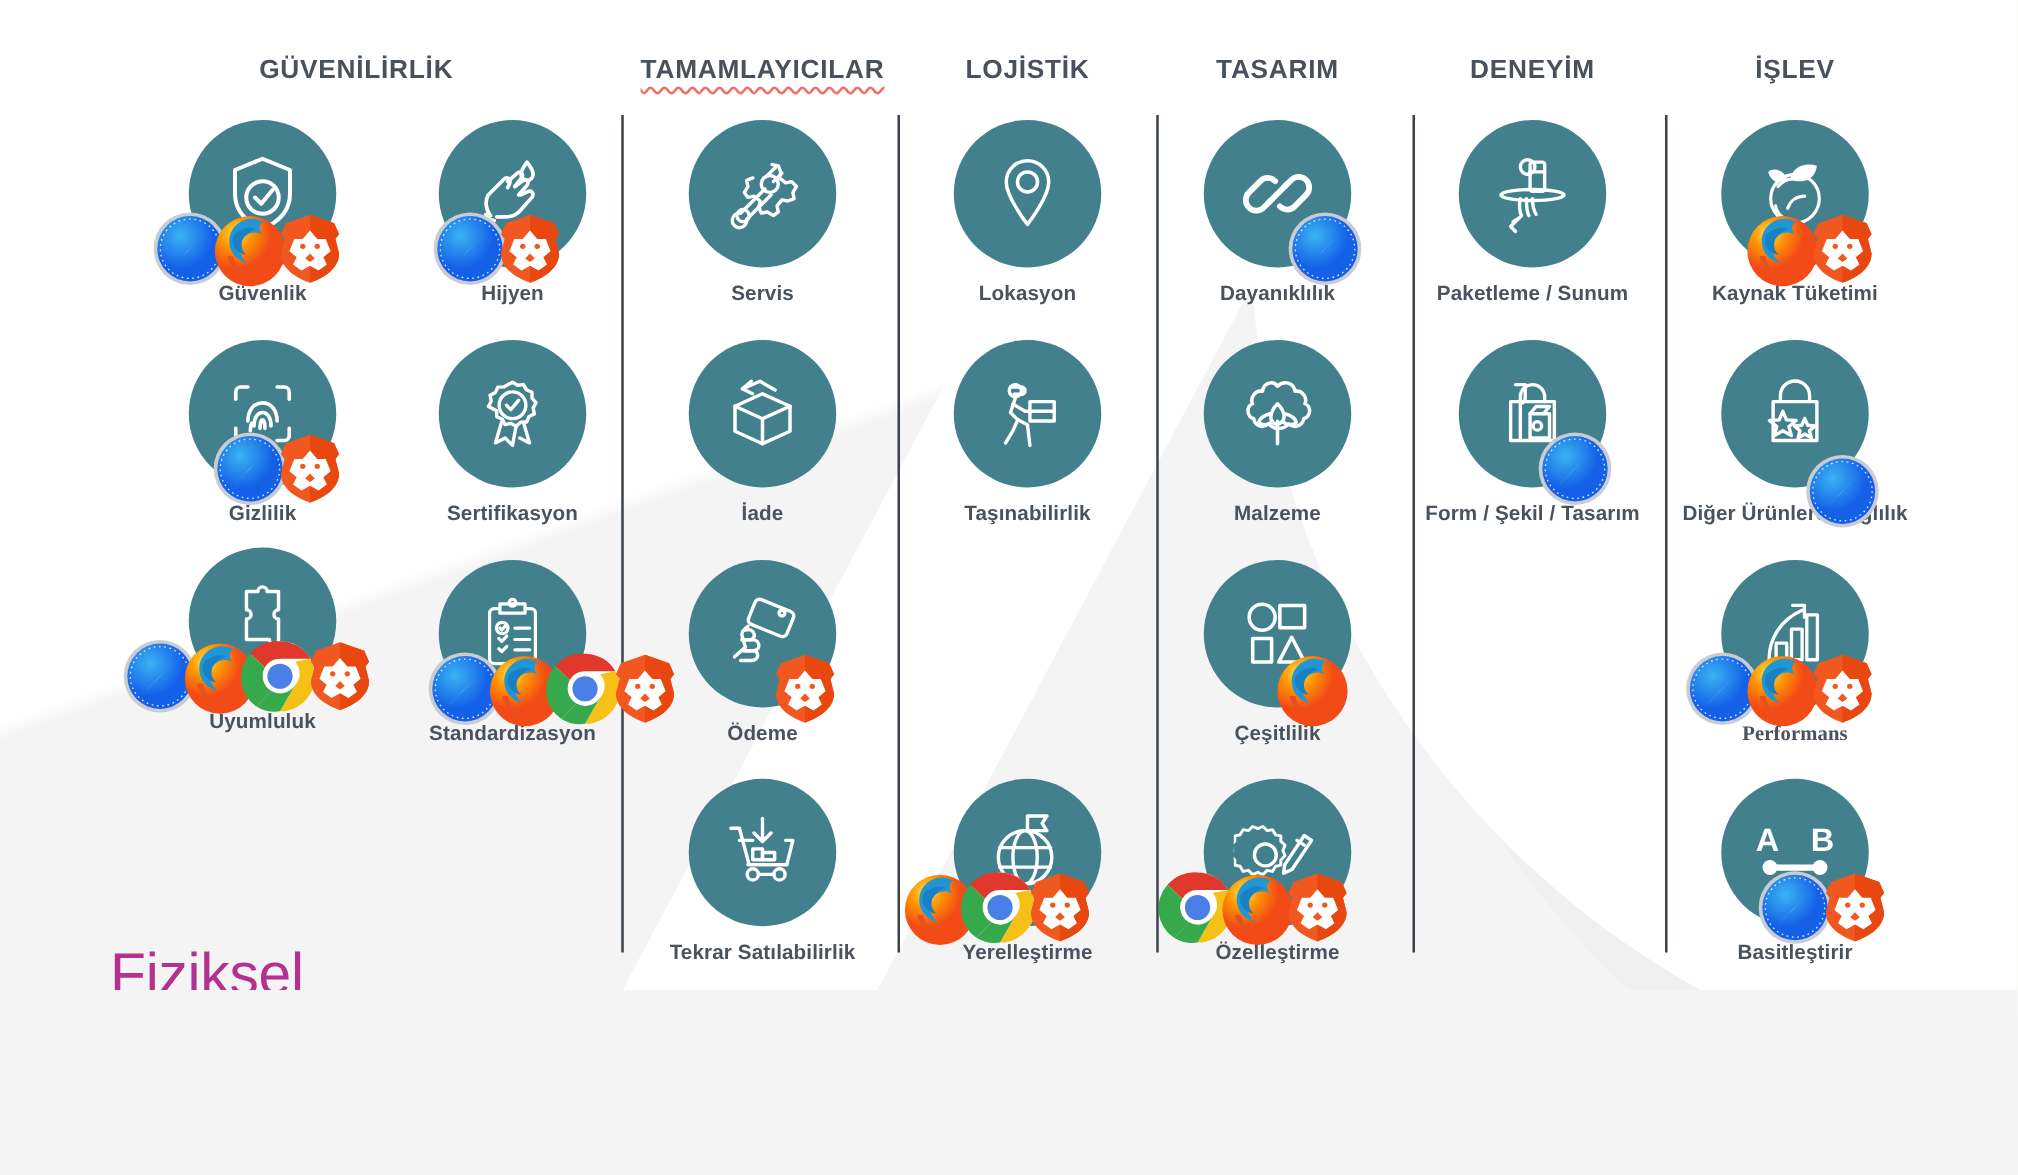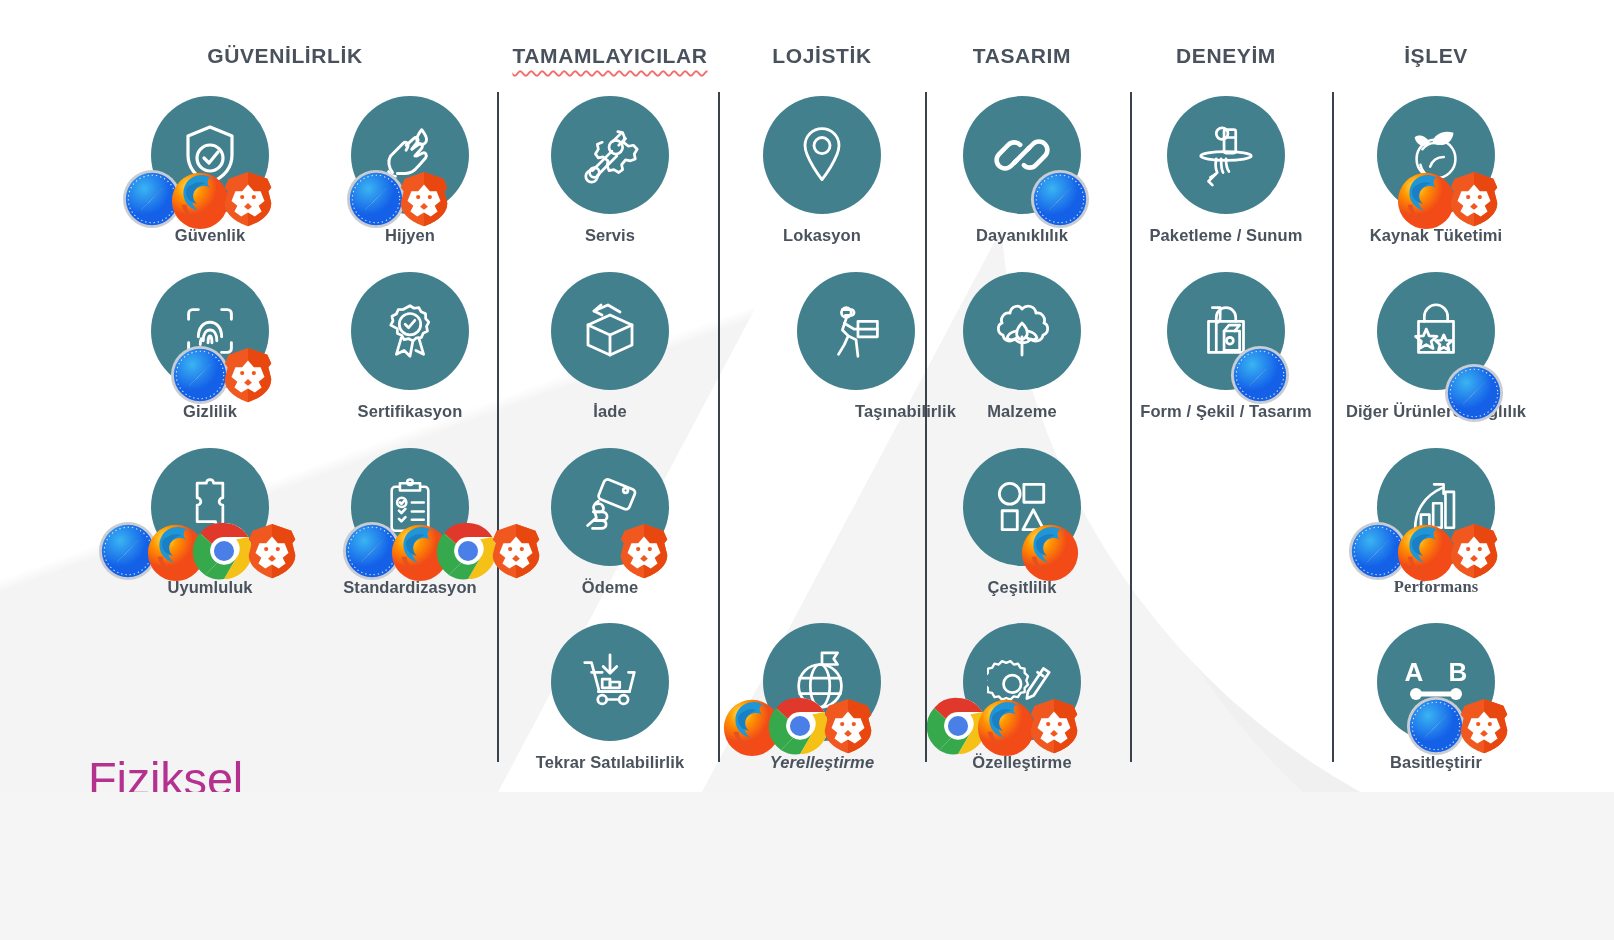--- a/index.html
+++ b/index.html
@@ -279,21 +279,21 @@
       <svg width="70" height="70" viewBox="0 0 72 72" fill="none" stroke="#ffffff" stroke-width="2.8" stroke-linecap="round" stroke-linejoin="round">
         <path d="M36 10l4.2 2.6 4.9-.6 2.4 4.3 4.5 2 .1 4.9 3.2 3.7-2.3 4.4 1 4.8-4.4 2.2-2 4.5-4.9.2-3.7 3.2-4.3-2.3-4.9 1-2.2-4.4-4.5-2-.2-4.9L16.2 30l2.3-4.3-1-4.9 4.4-2.2 2-4.5 4.9-.2z"></path>
         <circle cx="36" cy="29" r="11"></circle>
         <path d="M31 29l3.6 3.6L41 25"></path>
         <path d="M27 43l-5 17 8-4 6 6 3-16M45 43l5 17-8-4"></path>
       </svg>
     </div>
     <div class="item-label">Sertifikasyon</div>
   </div>
 
-  <div class="item" style="left:110px; top:448px;">
+  <div class="item" style="left:110px; top:438px;">
     <div class="disc">
       <svg width="66" height="66" viewBox="0 0 72 72" fill="none" stroke="#ffffff" stroke-width="3" stroke-linecap="round" stroke-linejoin="round">
         <path d="M22 10h10a4 4 0 1 1 8 0h10v16a4 4 0 1 0 0 8v18a4 4 0 1 1-8 0H22V34a4 4 0 1 0 0-8z"></path>
       </svg>
       <div class="badges" style="left:-54px;">
         <svg class="badge" viewBox="0 0 64 64">
             <defs>
               <radialGradient id="sf4" cx="35%" cy="30%">
                 <stop offset="0" stop-color="#3ab4f2"></stop>
                 <stop offset="1" stop-color="#1461e8"></stop>
@@ -480,37 +480,37 @@
   <div class="item" style="left:722px; top:96px;">
     <div class="disc">
       <svg width="68" height="68" viewBox="0 0 72 72" fill="none" stroke="#ffffff" stroke-width="3" stroke-linecap="round" stroke-linejoin="round">
         <path d="M36 8c-10 0-18 8-18 18 0 13 18 36 18 36s18-23 18-36c0-10-8-18-18-18z"></path>
         <circle cx="36" cy="26" r="8.5"></circle>
       </svg>
     </div>
     <div class="item-label">Lokasyon</div>
   </div>
 
-  <div class="item" style="left:756px; top:272px;text-align:right;">
+  <div class="item" style="left:722px; top:272px;">
     <div class="disc">
       <svg width="70" height="70" viewBox="0 0 72 72" fill="none" stroke="#ffffff" stroke-width="2.8" stroke-linecap="round" stroke-linejoin="round">
         <path d="M22 14h9a3 3 0 0 1 0 6h-6"></path>
         <circle cx="26" cy="17" r="5"></circle>
         <path d="M26 23l-4 12 6 6-4 9-6 10"></path>
         <path d="M28 41l8 4 2 17"></path>
         <path d="M24 28l10 6h4"></path>
         <rect x="38" y="26" width="20" height="16"></rect>
         <path d="M38 34h20"></path>
       </svg>
     </div>
     <div class="item-label">Taşınabilirlik</div>
   </div>
 
 
-  <div class="item" style="left:722px; top:623px;font-style:italic;">
+  <div class="item" style="left:722px; top:623px;">
     <div class="disc">
       <svg width="70" height="70" viewBox="0 0 72 72" fill="none" stroke="#ffffff" stroke-width="2.8" stroke-linecap="round" stroke-linejoin="round">
         <circle cx="34" cy="40" r="22"></circle>
         <ellipse cx="34" cy="40" rx="10" ry="22"></ellipse>
         <path d="M13 32h42M13 48h42"></path>
         <path d="M36 18V6M36 6h16l-4 6 4 6H36"></path>
       </svg>
       <div class="badges" style="left:-42px;">
         <svg class="badge" viewBox="0 0 64 64">
             <defs>

